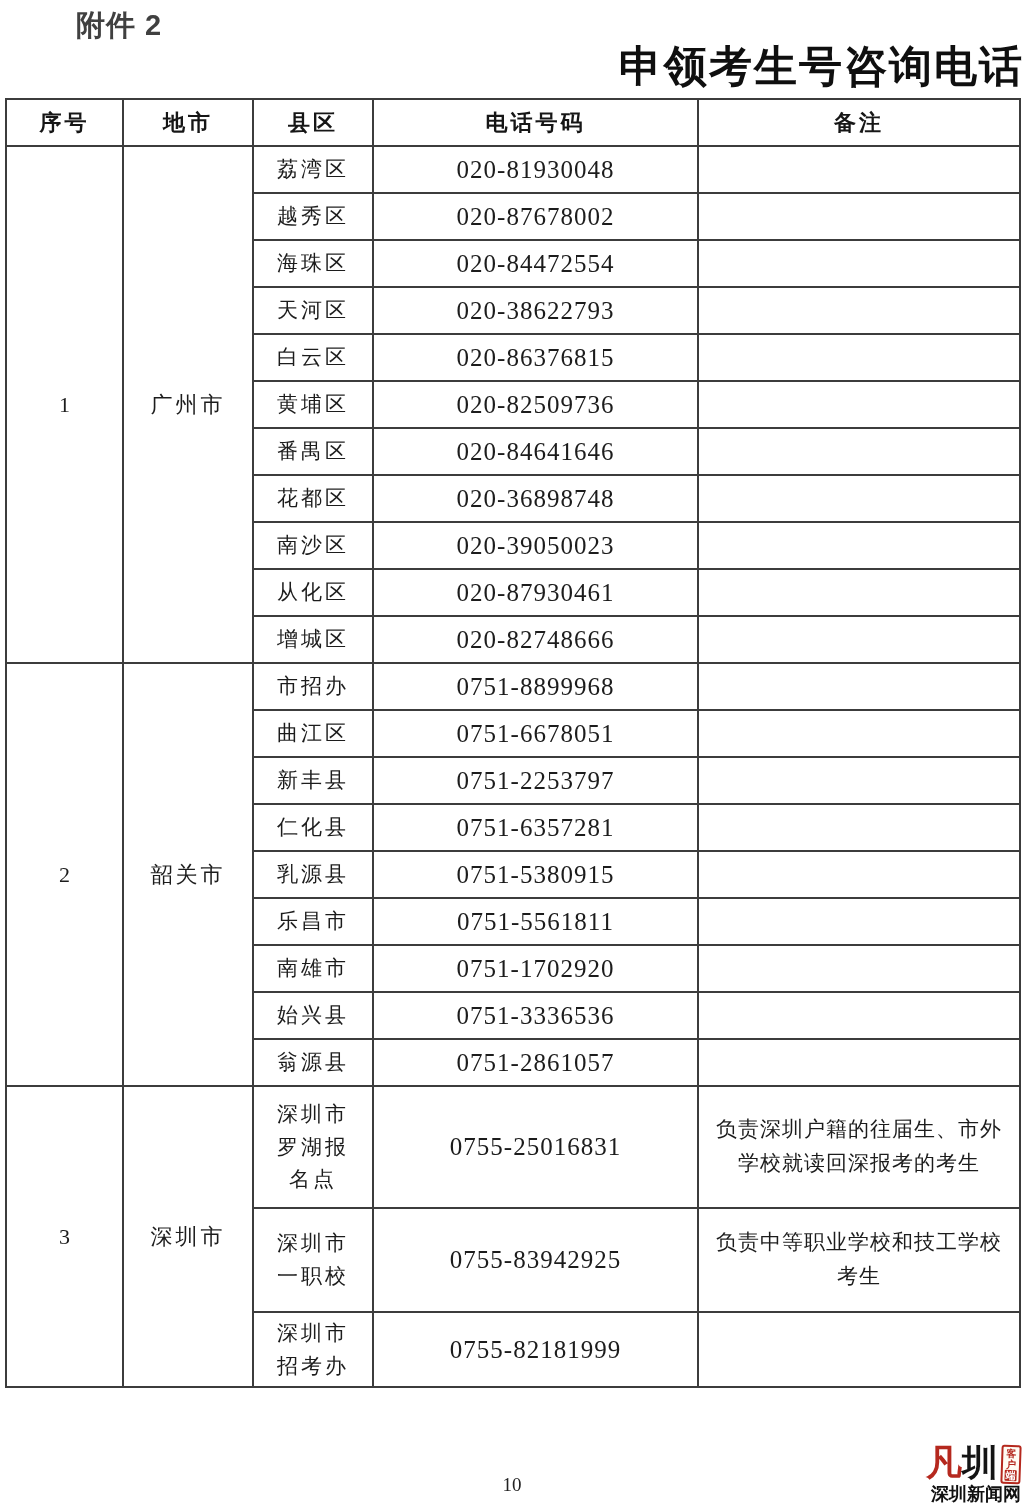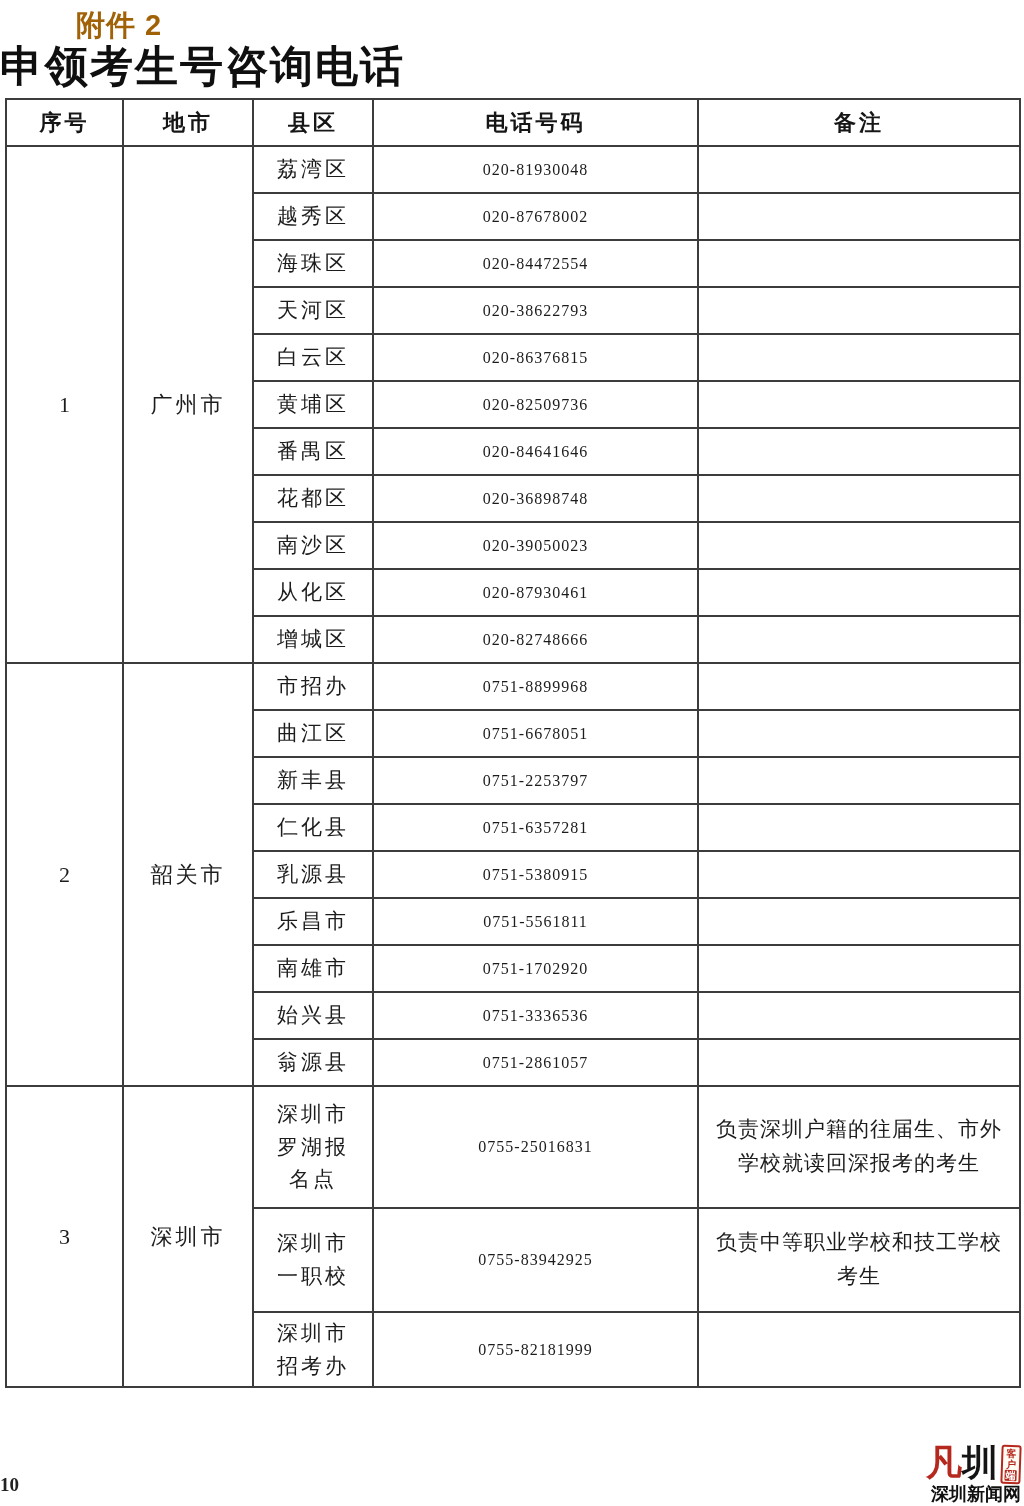--- a/index.html
+++ b/index.html
@@ -4,53 +4,53 @@
 <style>
   html,body{margin:0;padding:0;background:#ddd;}
   .page{
     width:1024px;height:1506px;background:#ffffff;position:relative;overflow:hidden;
     font-family:"Liberation Serif","DejaVu Serif",serif;color:#1c1c1c;
     margin:0 auto;box-sizing:border-box;
   }
   .attachment{
     position:absolute;top:6px;left:76px;
     font-family:"Liberation Sans","DejaVu Sans",sans-serif;
-    font-size:29px;font-weight:600;letter-spacing:1px;color:#a16207;
+    font-size:29px;font-weight:600;letter-spacing:1px;color:#404040;
   }
   .title{
-    position:absolute;top:38px;left:0;width:100%;margin:0;text-align:left;
+    position:absolute;top:38px;left:0;width:100%;margin:0;text-align:right;
     font-family:"Liberation Sans","DejaVu Sans",sans-serif;
     font-size:43px;font-weight:800;letter-spacing:2px;color:#0f0f0f;
   }
   table.phone-table{
     position:absolute;top:98px;left:5px;width:1014px;
     border-collapse:collapse;table-layout:fixed;
   }
   .phone-table th,.phone-table td{
     border:2px solid #3c3c3c;text-align:center;vertical-align:middle;
     padding:2px 6px;box-sizing:border-box;background:#fff;
   }
   .phone-table thead tr{height:47px;margin-left:20px;}
   .phone-table th{
     font-family:"Liberation Sans","DejaVu Sans",sans-serif;
     font-size:22px;font-weight:700;letter-spacing:3px;color:#161616;
   }
   .phone-table td{font-size:21px;color:#1c1c1c;}
   td.col-no{font-size:22px;}
   td.col-city{font-size:22px;letter-spacing:3px;}
   td.col-district{letter-spacing:3px;padding:2px 16px;line-height:1.55;}
-  td.col-phone{font-size:16px;letter-spacing:1px;margin-left:33px;}
+  td.col-phone{font-size:25px;letter-spacing:1px;margin-left:33px;}
   td.col-remark{font-size:21px;padding:4px 8px;line-height:1.6;letter-spacing:1px;}
   tr.row-std{height:47px;}
   tr.row-tall-0{height:122px;}
   tr.row-tall-1{height:104px;}
   tr.row-tall-2{height:75px;}
   .page-number{
-    position:absolute;bottom:10px;left:0;width:100%;
-    font-size:19px;color:#222;font-weight:bold;
+    position:absolute;bottom:10px;left:0;width:100%;text-align:center;
+    font-size:19px;color:#222;
   }
   .watermark{position:absolute;right:3px;bottom:2px;width:110px;}
   .wm-top{display:flex;align-items:flex-start;justify-content:flex-end;}
   .wm-glyph{
     font-family:"Liberation Sans","DejaVu Sans",sans-serif;
     font-weight:800;font-size:36px;line-height:40px;display:inline-block;
   }
   .wm-red{color:#b5281e;}
   .wm-black{color:#141414;}
   .wm-seal{

